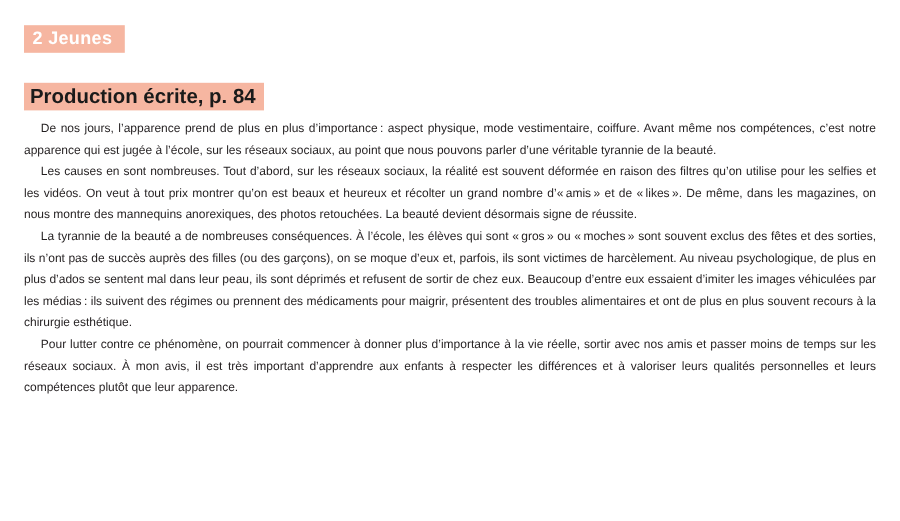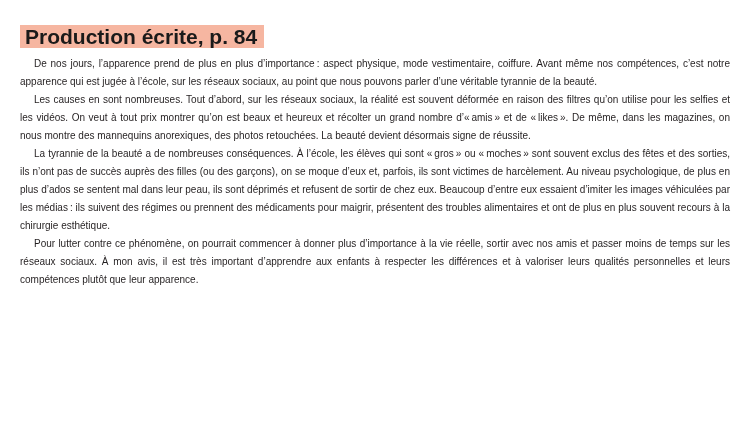--- a/index.html
+++ b/index.html
@@ -27,21 +27,21 @@
     line-height: 15px;
     padding: 4px 10px 4px 7px;
     letter-spacing: 0.3px;
   }
   .section-label {
     display: inline-block;
     margin: 25px 0 0 20px;
     background: #f6b6a1;
     color: #1a1a1a;
     font-weight: bold;
-    font-size: 21px;
+    font-size: 17px;
     line-height: 15px;
     padding: 4px 7px 4px 5px;
   }
   .text-block {
     margin: 7px 20px 0 20px;
     width: 710px;
     font-size: 10px;
     line-height: 18px;
     text-align: justify;
     color: #231f20;
@@ -50,20 +50,23 @@
     margin: 0;
     padding: 0;
     text-indent: 14px;
   }
 </style>
 </head>
 <body>
 
 <div class="page">
   <div>
+    <span class="badge">2 Jeunes</span>
+  </div>
+  <div>
     <span class="section-label">Production écrite, p. 84</span>
   </div>
   <div class="text-block">
     <p>De nos jours, l’apparence prend de plus en plus d’importance : aspect physique, mode vestimentaire, coiffure. Avant même nos compétences, c’est notre apparence qui est jugée à l’école, sur les réseaux sociaux, au point que nous pouvons parler d’une véritable tyrannie de la beauté.</p>
     <p>Les causes en sont nombreuses. Tout d’abord, sur les réseaux sociaux, la réalité est souvent déformée en raison des filtres qu’on utilise pour les selfies et les vidéos. On veut à tout prix montrer qu’on est beaux et heureux et récolter un grand nombre d’« amis » et de « likes ». De même, dans les magazines, on nous montre des mannequins anorexiques, des photos retouchées. La beauté devient désormais signe de réussite.</p>
     <p>La tyrannie de la beauté a de nombreuses conséquences. À l’école, les élèves qui sont « gros » ou « moches » sont souvent exclus des fêtes et des sorties, ils n’ont pas de succès auprès des filles (ou des garçons), on se moque d’eux et, parfois, ils sont victimes de harcèlement. Au niveau psychologique, de plus en plus d’ados se sentent mal dans leur peau, ils sont déprimés et refusent de sortir de chez eux. Beaucoup d’entre eux essaient d’imiter les images véhiculées par les médias : ils suivent des régimes ou prennent des médicaments pour maigrir, présentent des troubles alimentaires et ont de plus en plus souvent recours à la chirurgie esthétique.</p>
     <p>Pour lutter contre ce phénomène, on pourrait commencer à donner plus d’importance à la vie réelle, sortir avec nos amis et passer moins de temps sur les réseaux sociaux. À mon avis, il est très important d’apprendre aux enfants à respecter les différences et à valoriser leurs qualités personnelles et leurs compétences plutôt que leur apparence.</p>
   </div>
 </div>
 

